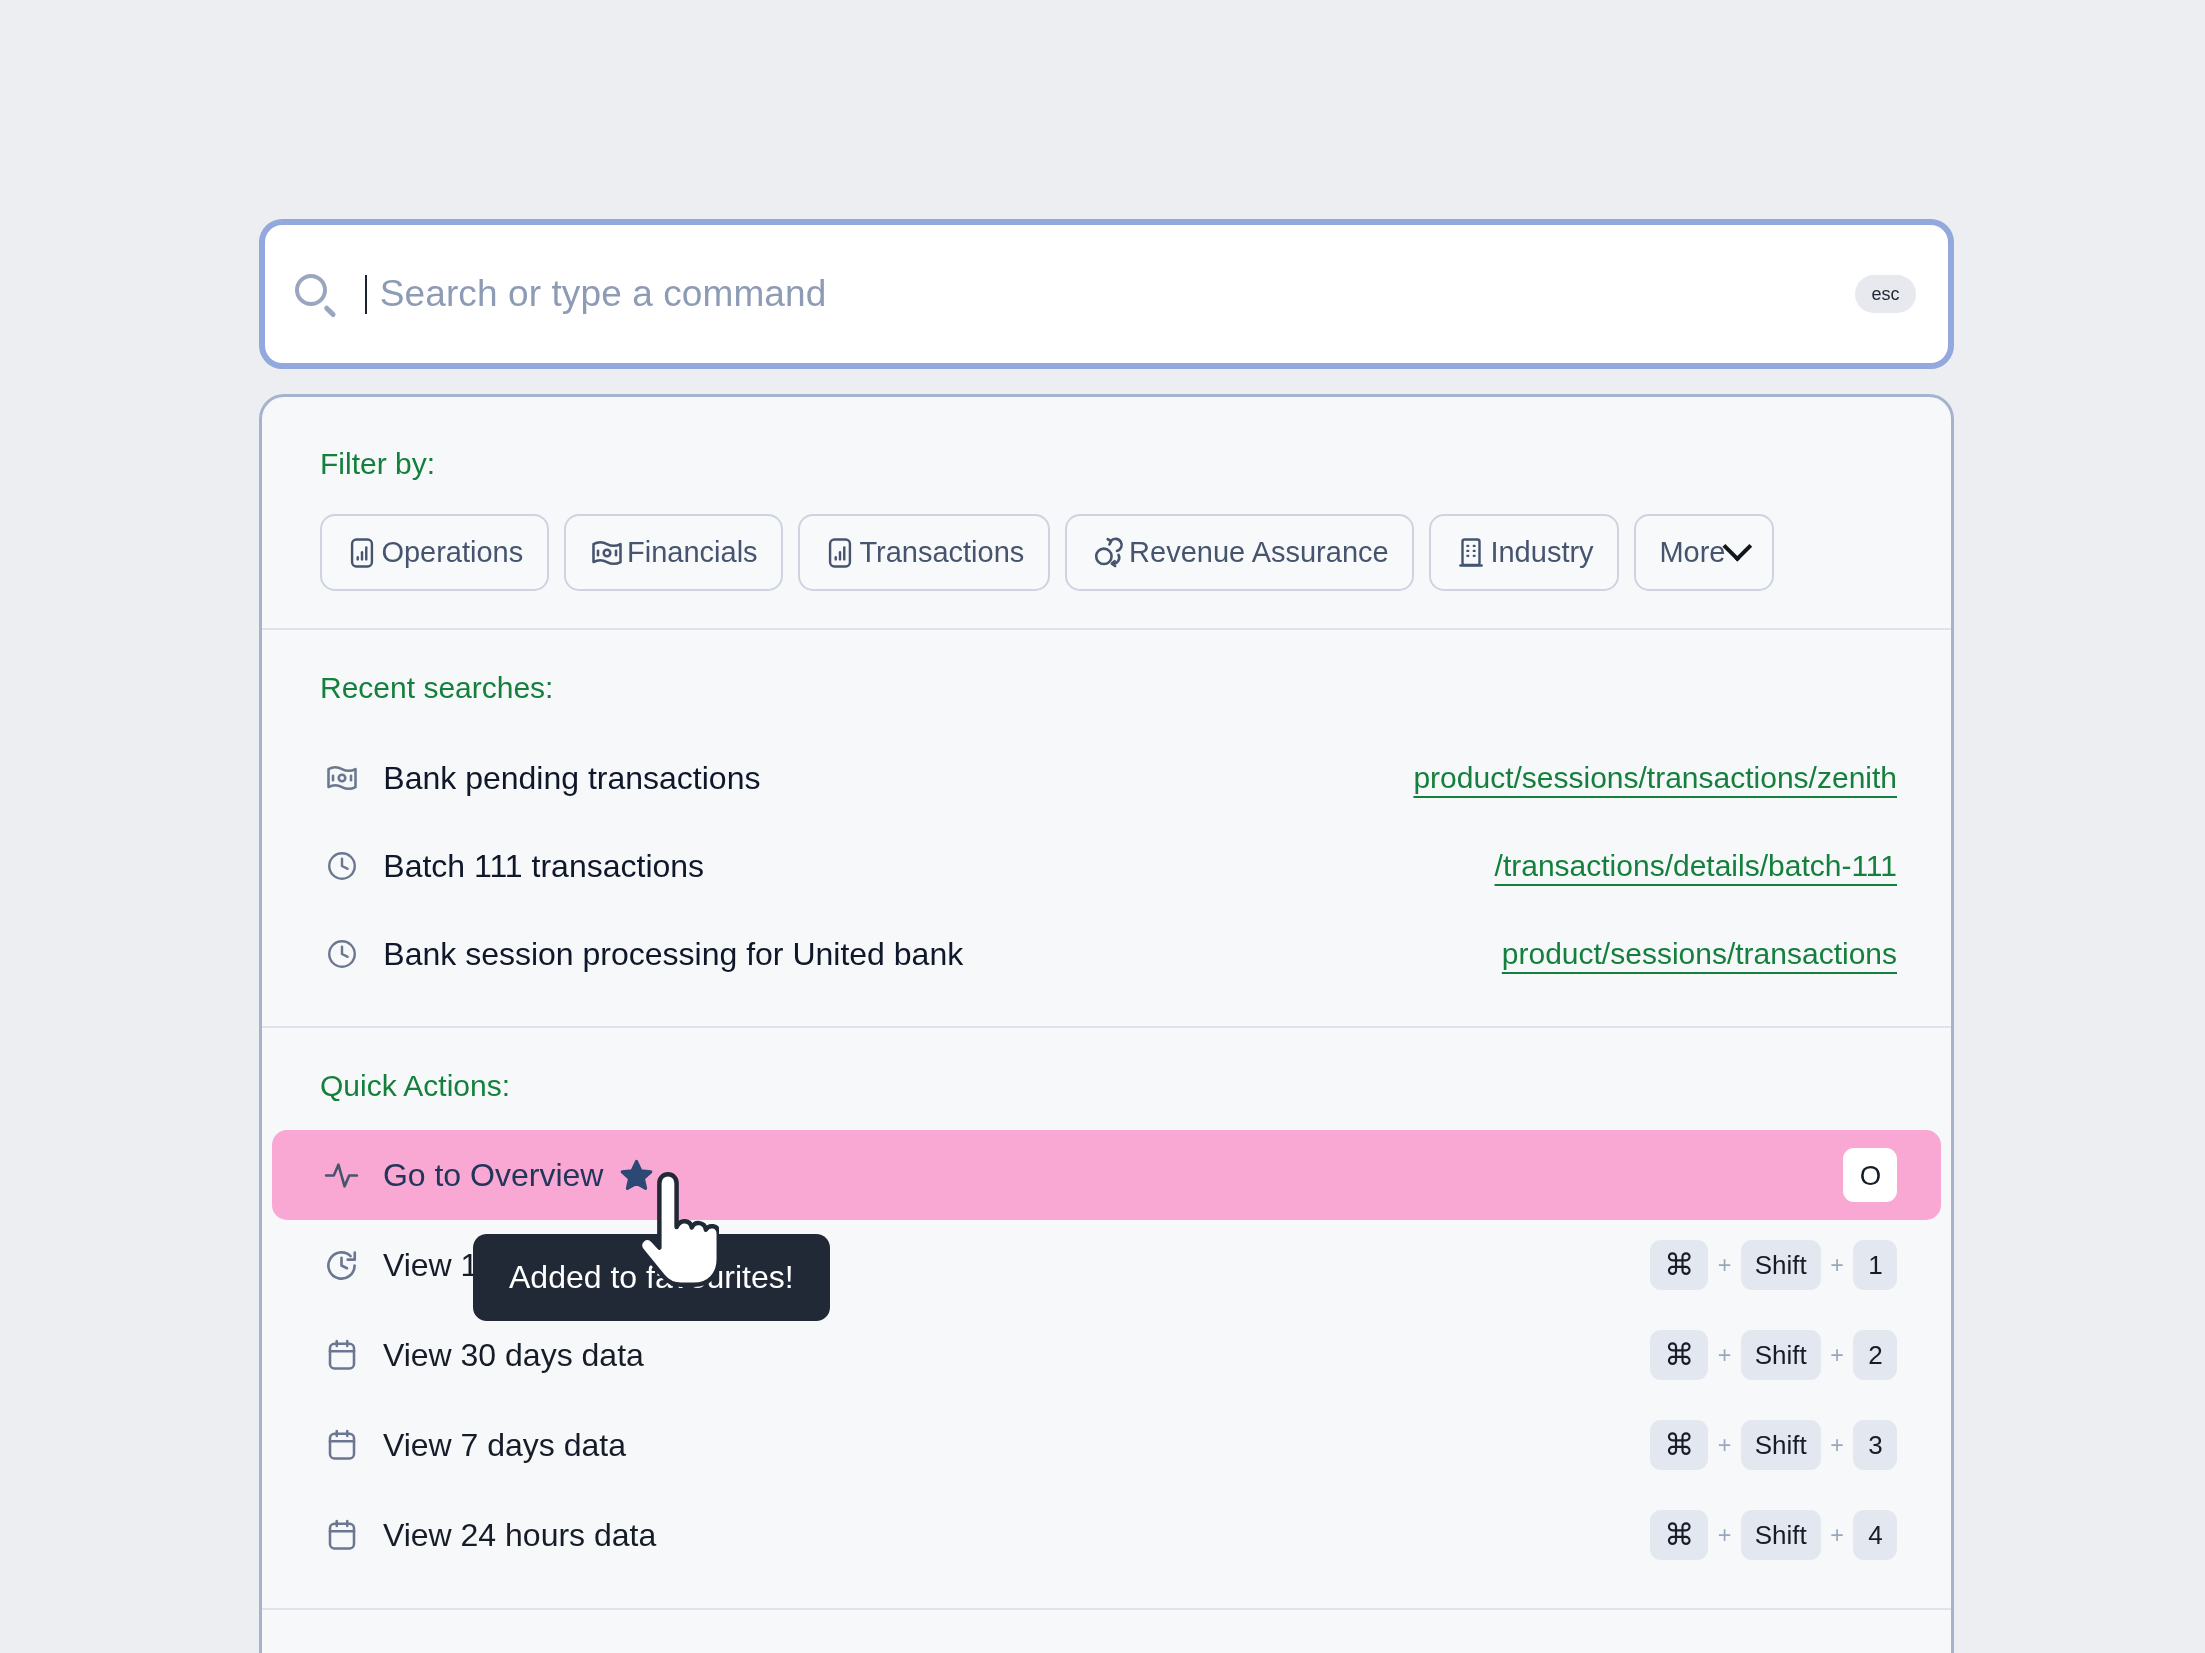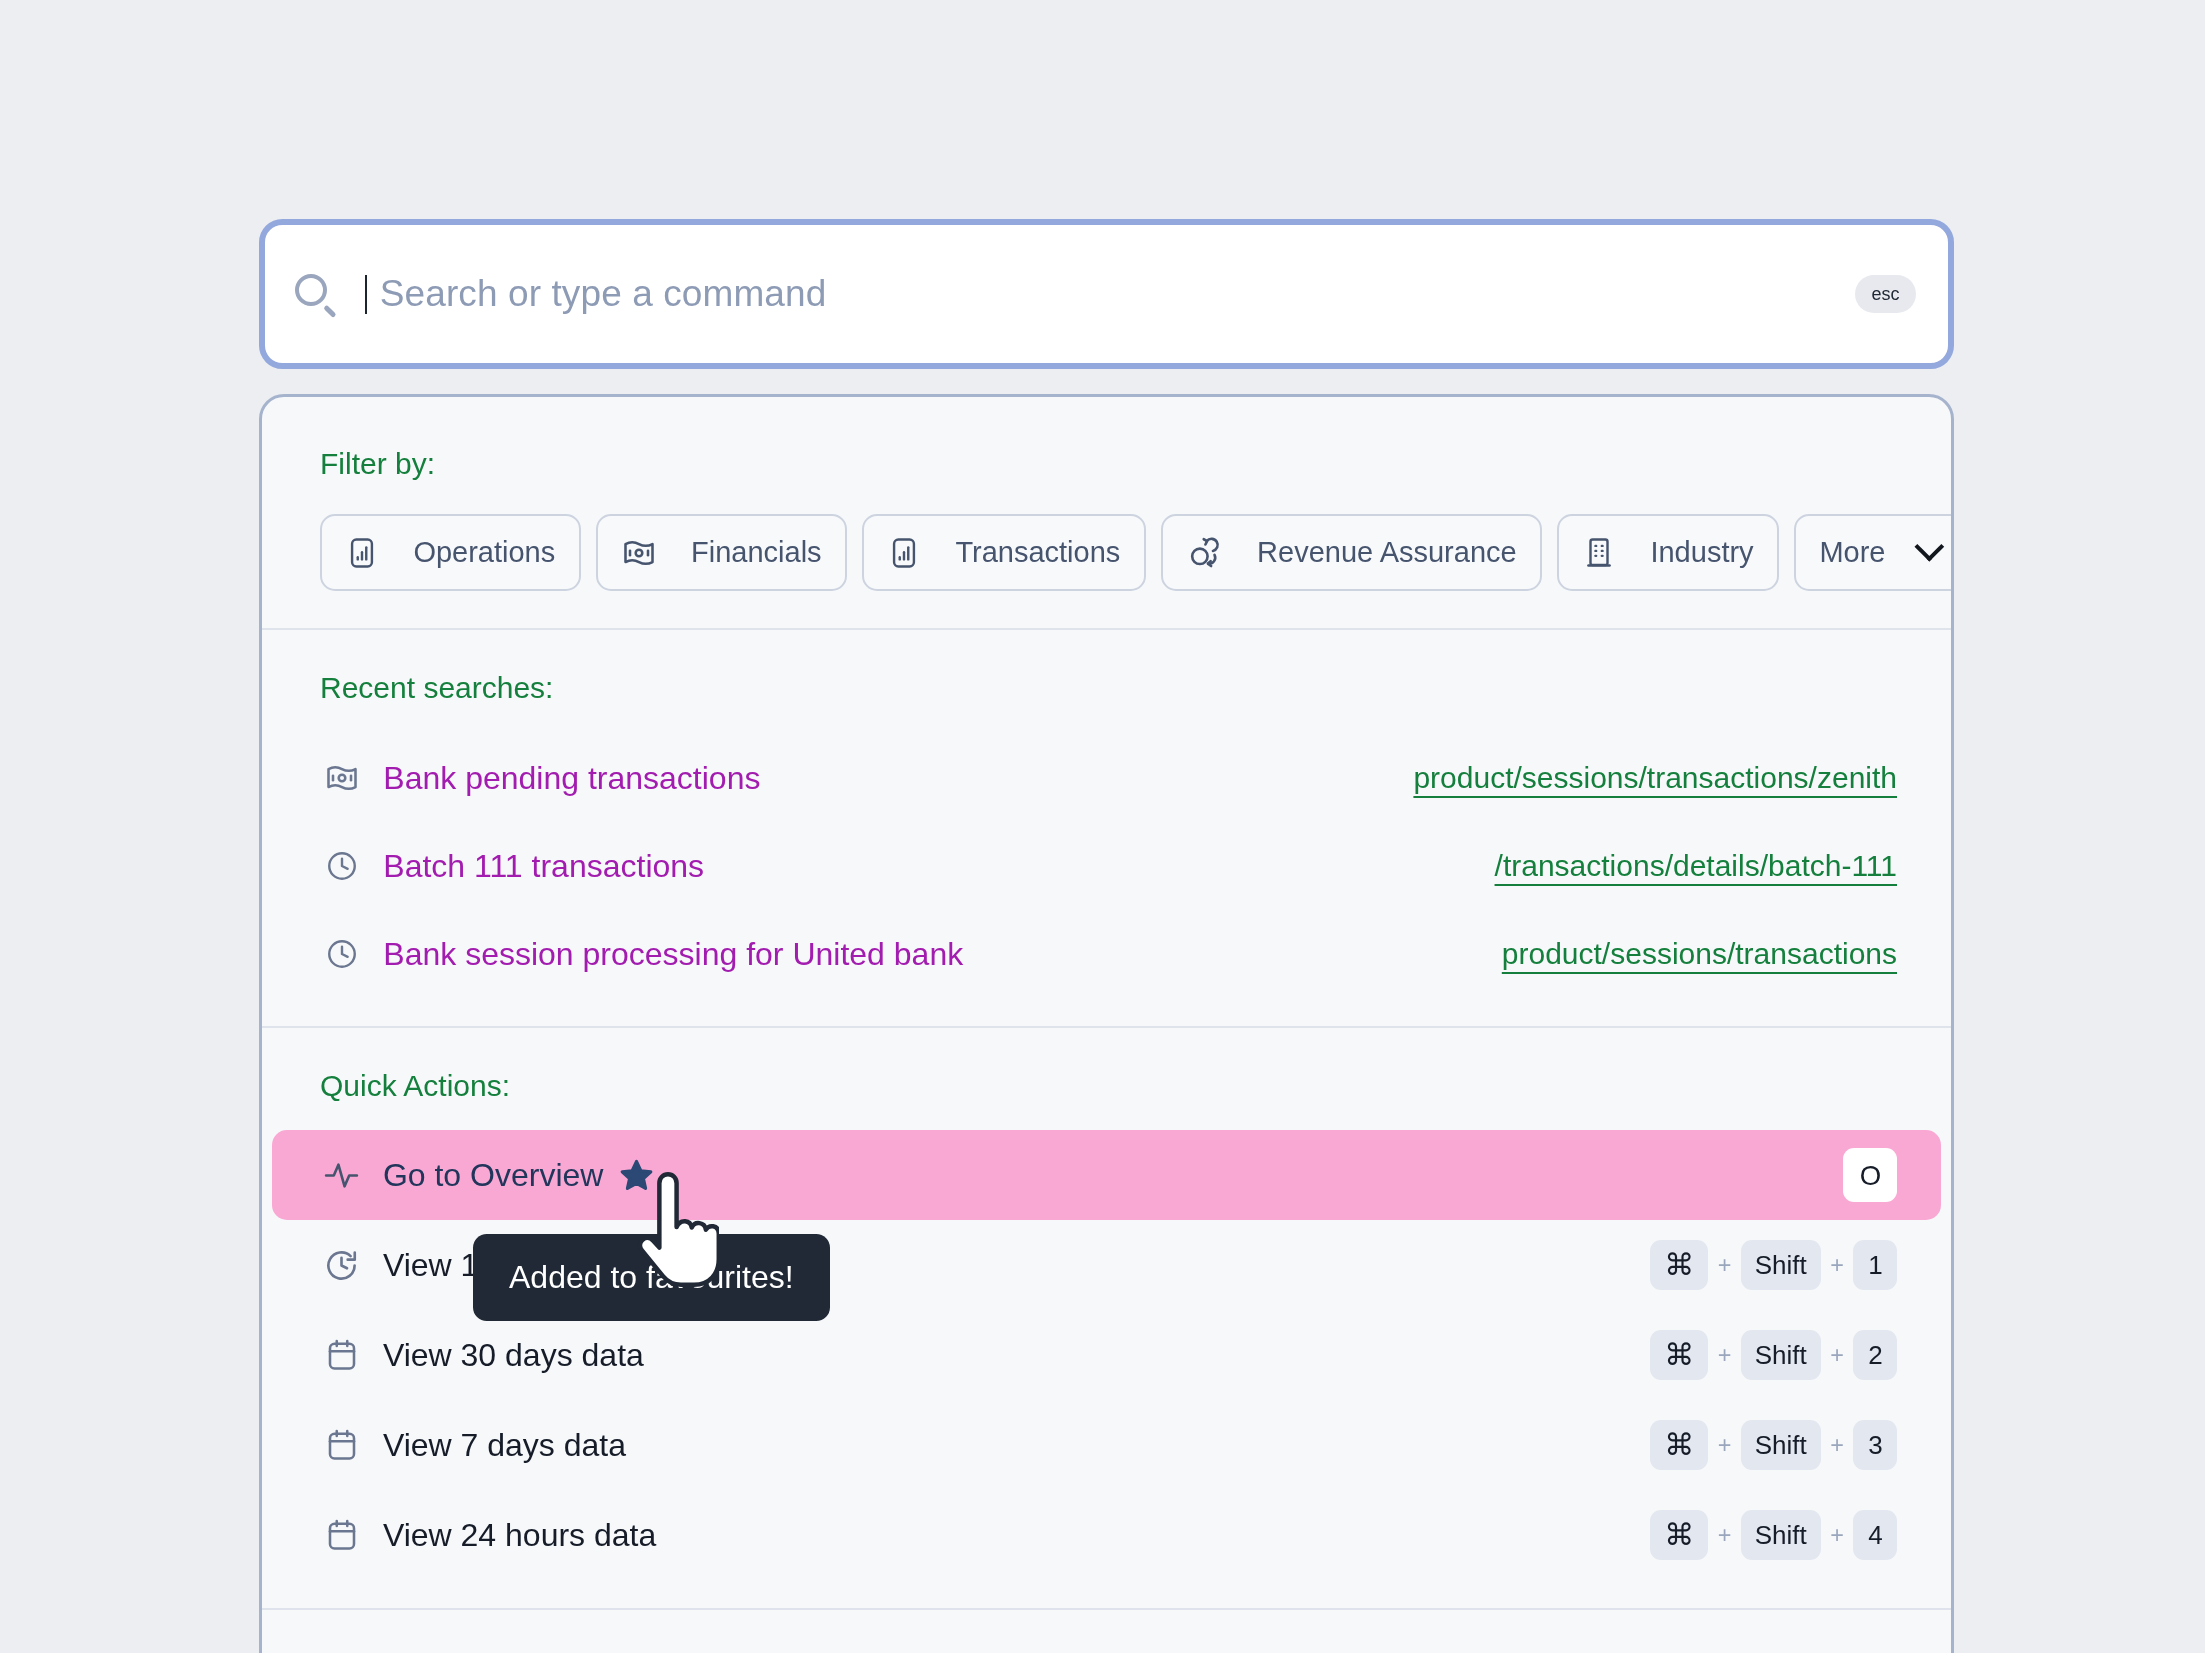--- a/index.html
+++ b/index.html
@@ -114,21 +114,21 @@
     display: flex;
     align-items: center;
     gap: 15px;
     padding: 0 0 0 58px;
     margin-top: 33px;
     flex-wrap: nowrap;
   }
   .chip {
     display: flex;
     align-items: center;
-    gap: 34px;
+    gap: 2px;
     border: 2.1px solid #cdd4e0;
     border-radius: 15px;
     background: #f8f9fb;
     height: 77px;
     padding: 0 23.4px;
     font-size: 29px;
     color: #46546e;
     white-space: nowrap;
   }
   .chip .glyph { display: flex; align-items: center; }
@@ -152,21 +152,21 @@
     position: relative;
   }
   .row .icon {
     flex: 0 0 44px;
     width: 44px; height: 44px;
     display: flex; align-items: center; justify-content: center;
     margin-right: 19.3px;
   }
   .row .label {
     font-size: 32px;
-    color: #a21caf;
+    color: #0f172a;
     white-space: nowrap;
   }
   .row .spacer { flex: 1 1 auto; }
   .row .link {
     font-size: 30px;
     color: #15803d;
     text-decoration: underline;
     text-underline-offset: 8.3px;
     text-decoration-thickness: 2.1px;
     white-space: nowrap;

